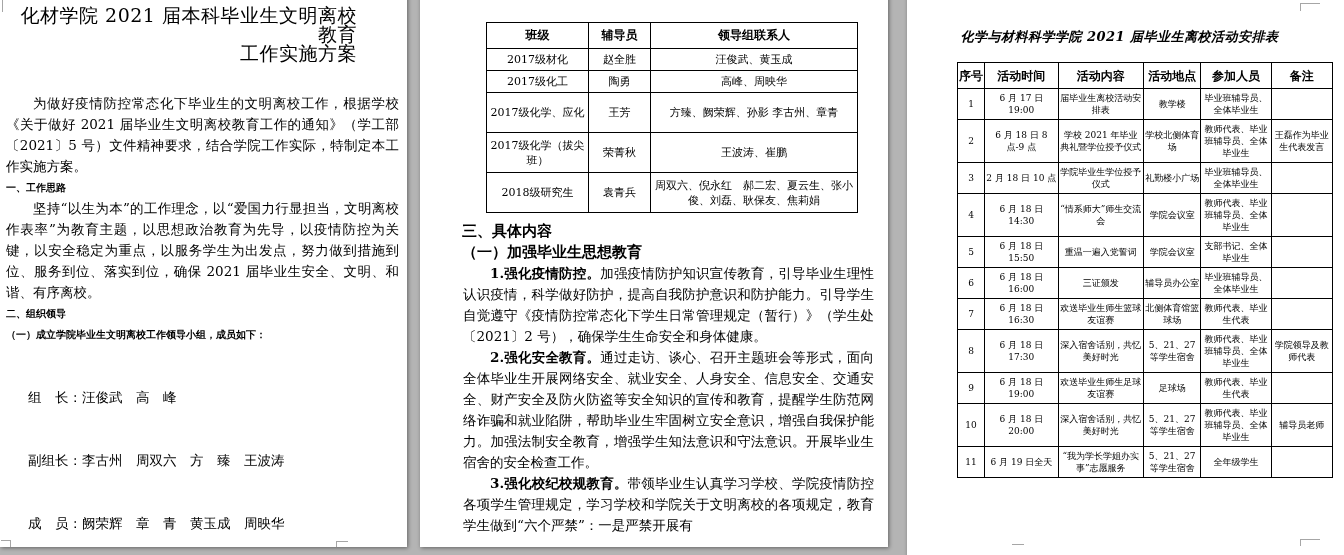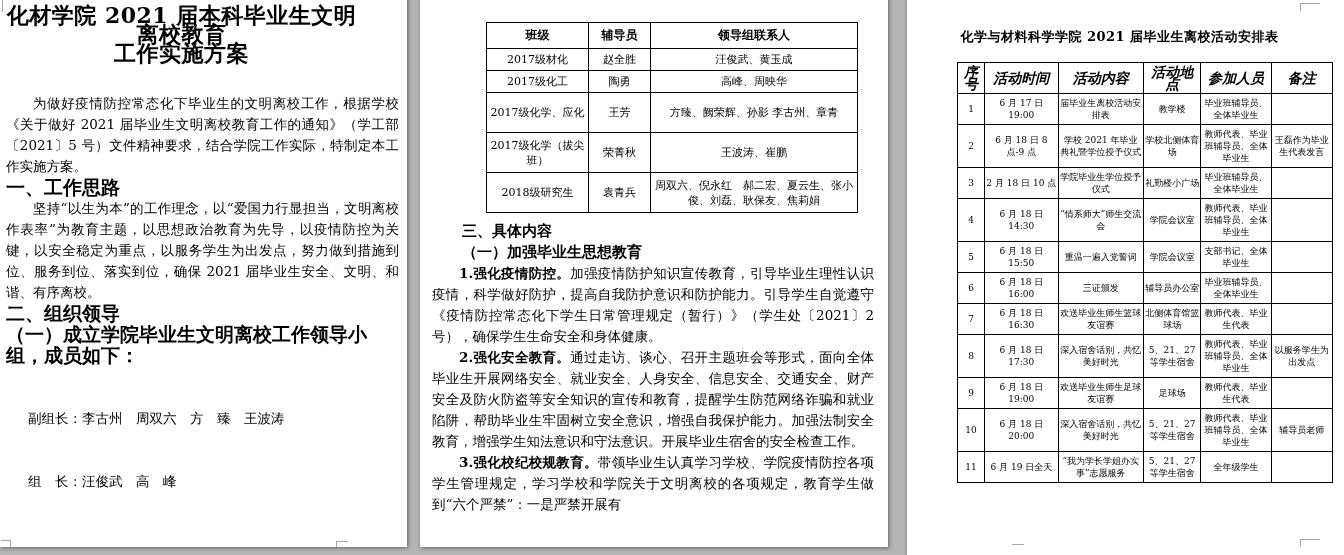--- a/index.html
+++ b/index.html
@@ -11,42 +11,42 @@
     font-family:"DejaVu Serif","Liberation Serif",serif;
     color:#000;
   }
   .page {
     position:absolute;
     background:#ffffff;
     box-shadow:1px 1px 4px rgba(0,0,0,0.45);
   }
   
   .page1 { left:0; top:-24px; width:407px; height:571px; padding:28px 8px 0 6px; }
-  .p1-title { font-size:22px; line-height:19px; font-weight:bold; text-align:center; margin:2px 42px 30px 0; letter-spacing:0.5px; }
+  .p1-title { font-size:19px; line-height:19px; font-weight:normal; text-align:right; margin:2px 42px 30px 0; letter-spacing:0.5px; }
   .p1 .body, .page1 .body { font-size:13.5px; line-height:21px; text-align:justify; }
-  .page1 .h { font-size:19px; line-height:21px; font-weight:bold; }
+  .page1 .h { font-size:10px; line-height:21px; font-weight:bold; }
   .indent { text-indent:2em; }
   .names { margin-left:22px; font-size:13.5px; line-height:21px; white-space:pre; }
   
   .page2 { left:420px; top:-24px; width:468px; height:571px; padding:46px 14px 0 12px; }
   .t2 { border-collapse:collapse; margin-left:54px; width:349px; font-size:11px; line-height:15px; table-layout:fixed; }
   .t2 th, .t2 td { border:1px solid #000; text-align:center; vertical-align:middle; padding:3px 2px; font-weight:normal; }
   .t2 th { font-weight:bold; font-size:12px; height:26px; }
   .t2 .c1 { width:102px;text-align:center; } .t2 .c2 { width:62px; } .t2 .c3 { width:207px; }
   .t2 tr.tall td { height:40px;text-align:center; }
   .page2 .h { font-size:15px; line-height:21px; font-weight:bold; text-indent:2em; }
-  .page2 .item { font-size:13.5px; line-height:21px; text-align:justify; text-indent:2em; }
+  .page2 .item { font-size:13.5px; line-height:21px; text-align:justify; text-indent:2em;margin-left:31px; }
   .page2 .item .lead { font-weight:bold; }
   .page2 .after-table { margin-top:8px; }
   
   .page3 { left:907px; top:-20px; width:452px; height:600px; padding-top:48px; }
-  .p3-title { font-size:13px; font-weight:bold; text-align:center; width:425px; letter-spacing:0.5px; margin-bottom:16px; }
+  .p3-title { font-size:13px; font-weight:bold; text-align:center; width:425px; letter-spacing:0.5px; margin-bottom:16px;font-style:italic; }
   .t3 { border-collapse:collapse; margin-left:50px; width:376px; font-size:9px; line-height:12px; table-layout:fixed; }
   .t3 th, .t3 td { border:1px solid #000; text-align:center; vertical-align:middle; padding:3px 1px; }
-  .t3 th { font-weight:bold; font-size:14px; height:26px;font-style:italic; }
+  .t3 th { font-weight:bold; font-size:12px; height:26px; }
   .t3 .k1 { width:27px; } .t3 .k2 { width:73px;text-align:center; } .t3 .k3 { width:85px; }
   .t3 .k4 { width:57px; } .t3 .k5 { width:70px; } .t3 .k6 { width:61px; }
   .t3 tr.h2x td { height:28px; }
   .t3 tr.h3x td { height:40px; }
   
   .mark { position:absolute; border-color:#a6a6a6; border-style:solid; border-width:0; }
   .m1 { left:2px; top:0; width:0; height:12px; border-left-width:1px; }
   .m2 { left:1px; top:540px; width:10px; height:7px; border-top-width:1px; border-right-width:1px; }
   .m3 { left:336px; top:541px; width:12px; height:6px; border-top-width:1px; border-left-width:1px; }
   .m4 { left:1012px; top:544px; width:12px; height:5px; border-top-width:1px; }
@@ -60,22 +60,23 @@
   <div class="p1-title">
     <div>化材学院 2021 届本科毕业生文明离校教育</div>
     <div>工作实施方案</div>
   </div>
   <p class="body indent">为做好疫情防控常态化下毕业生的文明离校工作，根据学校《关于做好 2021 届毕业生文明离校教育工作的通知》（学工部〔2021〕5 号）文件精神要求，结合学院工作实际，特制定本工作实施方案。</p>
   <p class="h">一、工作思路</p>
   <p class="body indent">坚持“以生为本”的工作理念，以“爱国力行显担当，文明离校作表率”为教育主题，以思想政治教育为先导，以疫情防控为关键，以安全稳定为重点，以服务学生为出发点，努力做到措施到位、服务到位、落实到位，确保 2021 届毕业生安全、文明、和谐、有序离校。</p>
   <p class="h">二、组织领导</p>
   <p class="h">（一）成立学院毕业生文明离校工作领导小组，成员如下：</p>
   <div class="names">
+    <div>组　长：汪俊武　高　峰</div>
     <div>副组长：李古州　周双六　方　臻　王波涛</div>
-    <div>组　长：汪俊武　高　峰</div>
+    <div>成　员：阙荣辉　章　青　黄玉成　周映华</div>
     
     
     
     
   </div>
 
 </div>
 
 <div class="page page2">
   <table class="t2">
@@ -186,21 +187,21 @@
       <td>北侧体育馆篮球场</td>
       <td>教师代表、毕业生代表</td>
       <td></td>
     </tr>
     <tr class="h3x">
       <td>8</td>
       <td>6 月 18 日 17:30</td>
       <td>深入宿舍话别，共忆美好时光</td>
       <td>5、21、27 等学生宿舍</td>
       <td>教师代表、毕业班辅导员、全体毕业生</td>
-      <td>以服务学生为出发点</td>
+      <td>学院领导及教师代表</td>
     </tr>
     <tr class="h2x">
       <td>9</td>
       <td>6 月 18 日 19:00</td>
       <td>欢送毕业生师生足球友谊赛</td>
       <td>足球场</td>
       <td>教师代表、毕业生代表</td>
       <td></td>
     </tr>
     <tr class="h3x">

